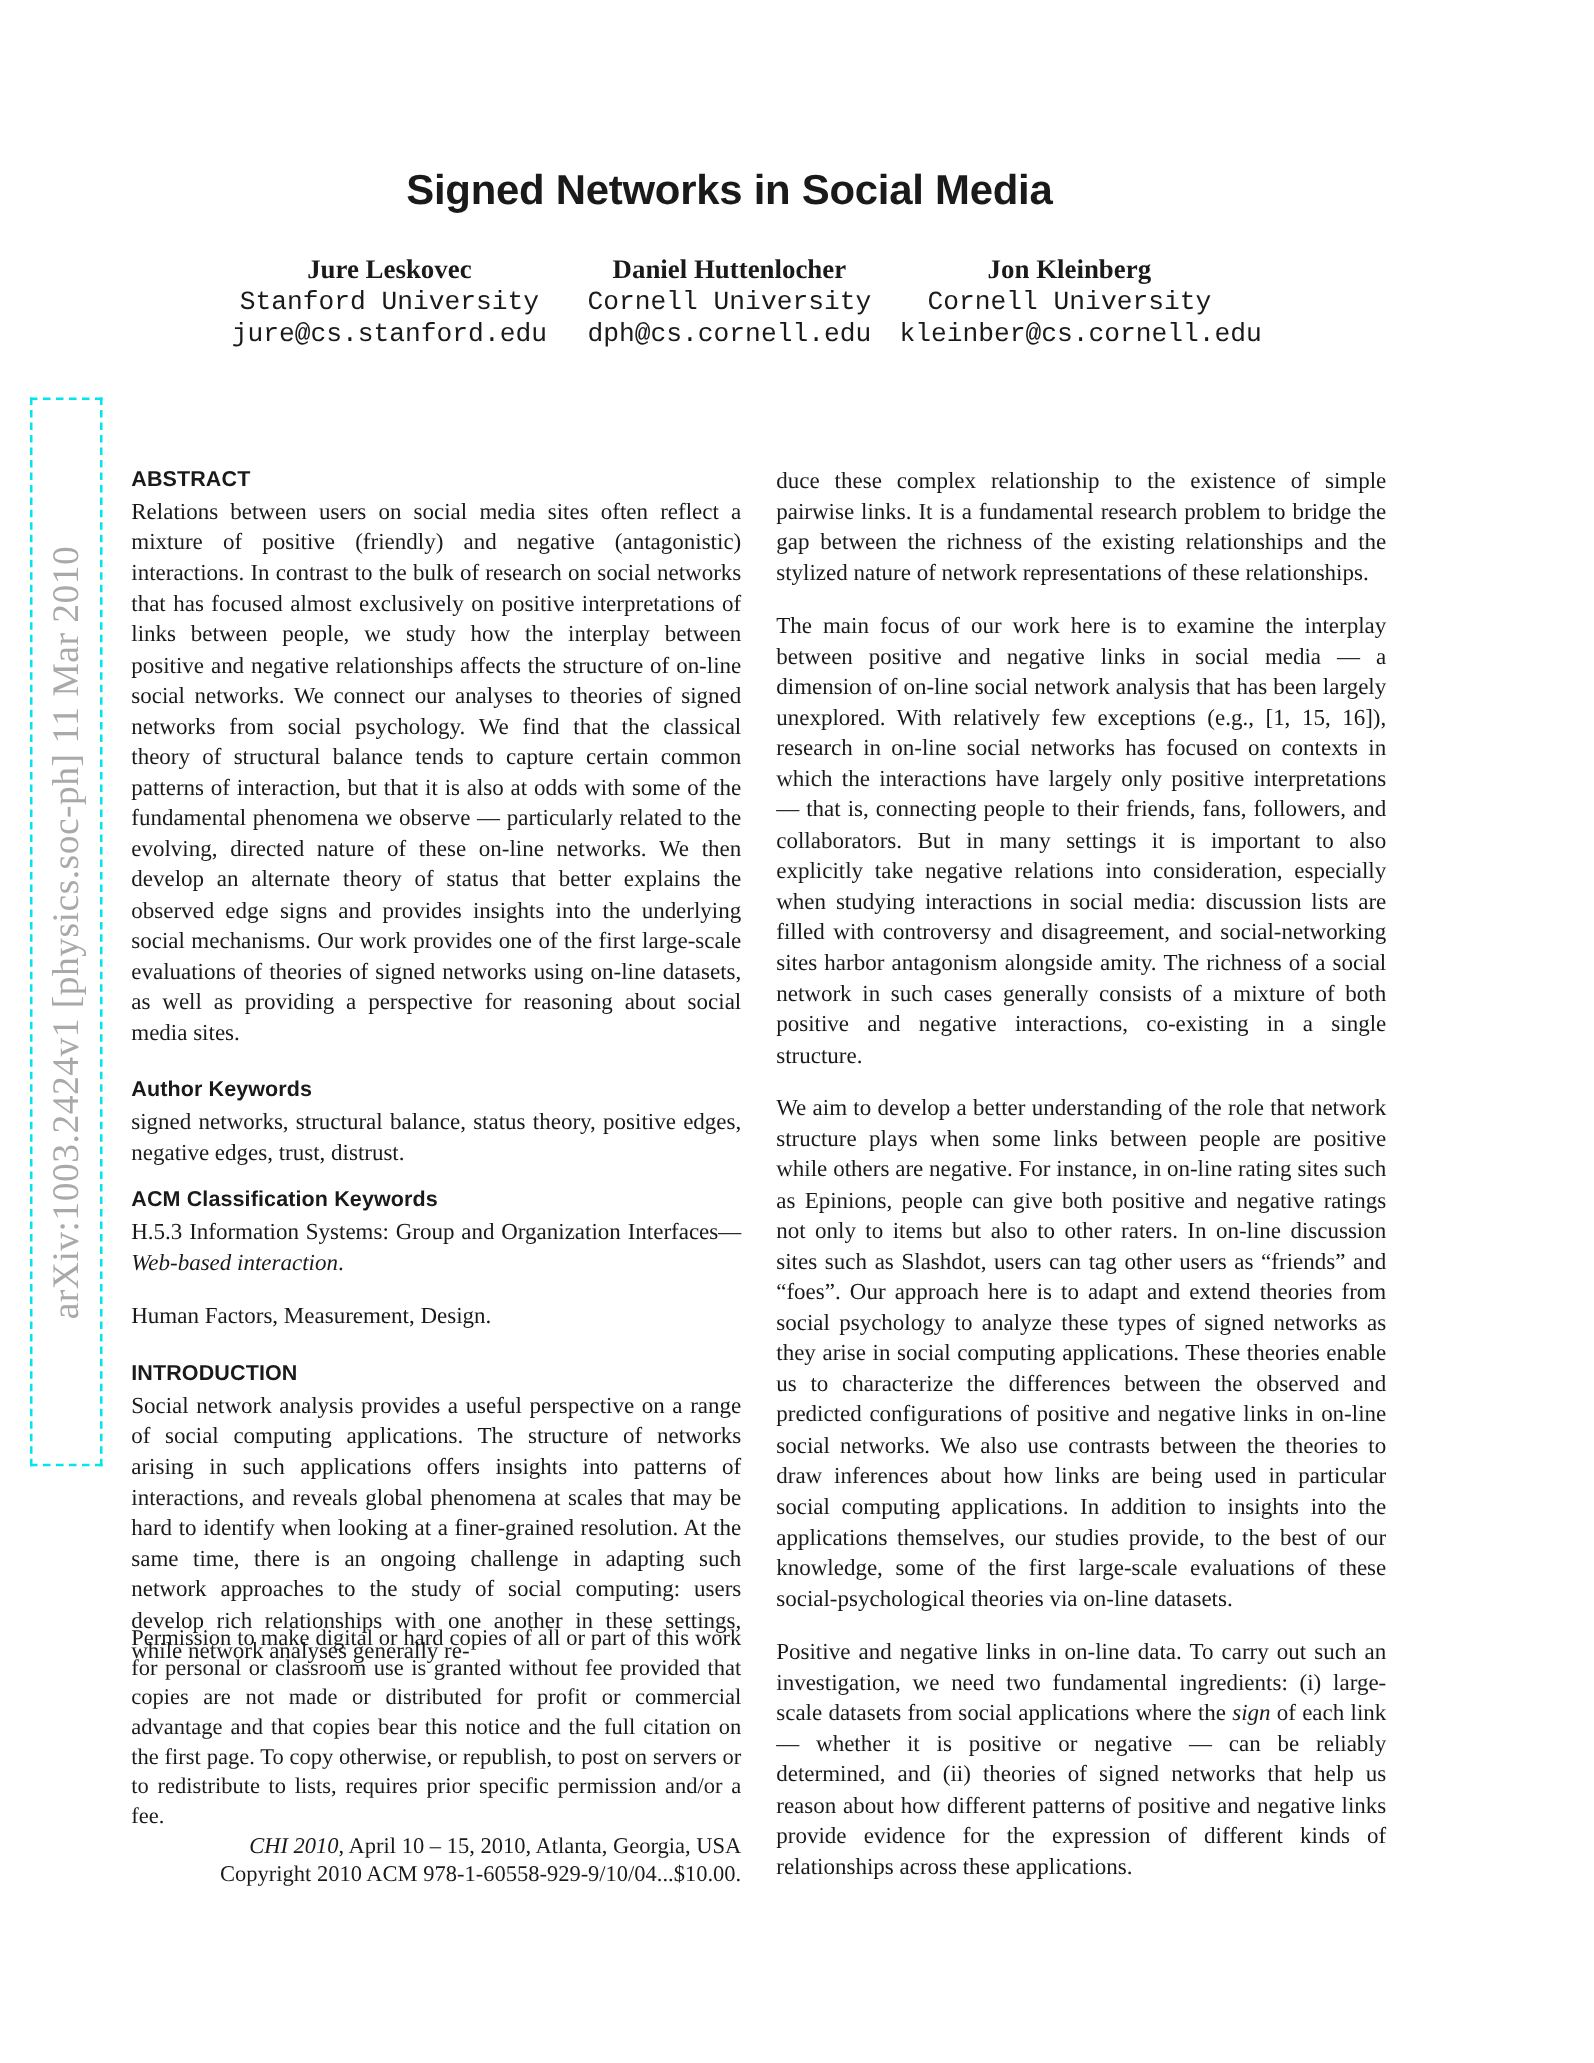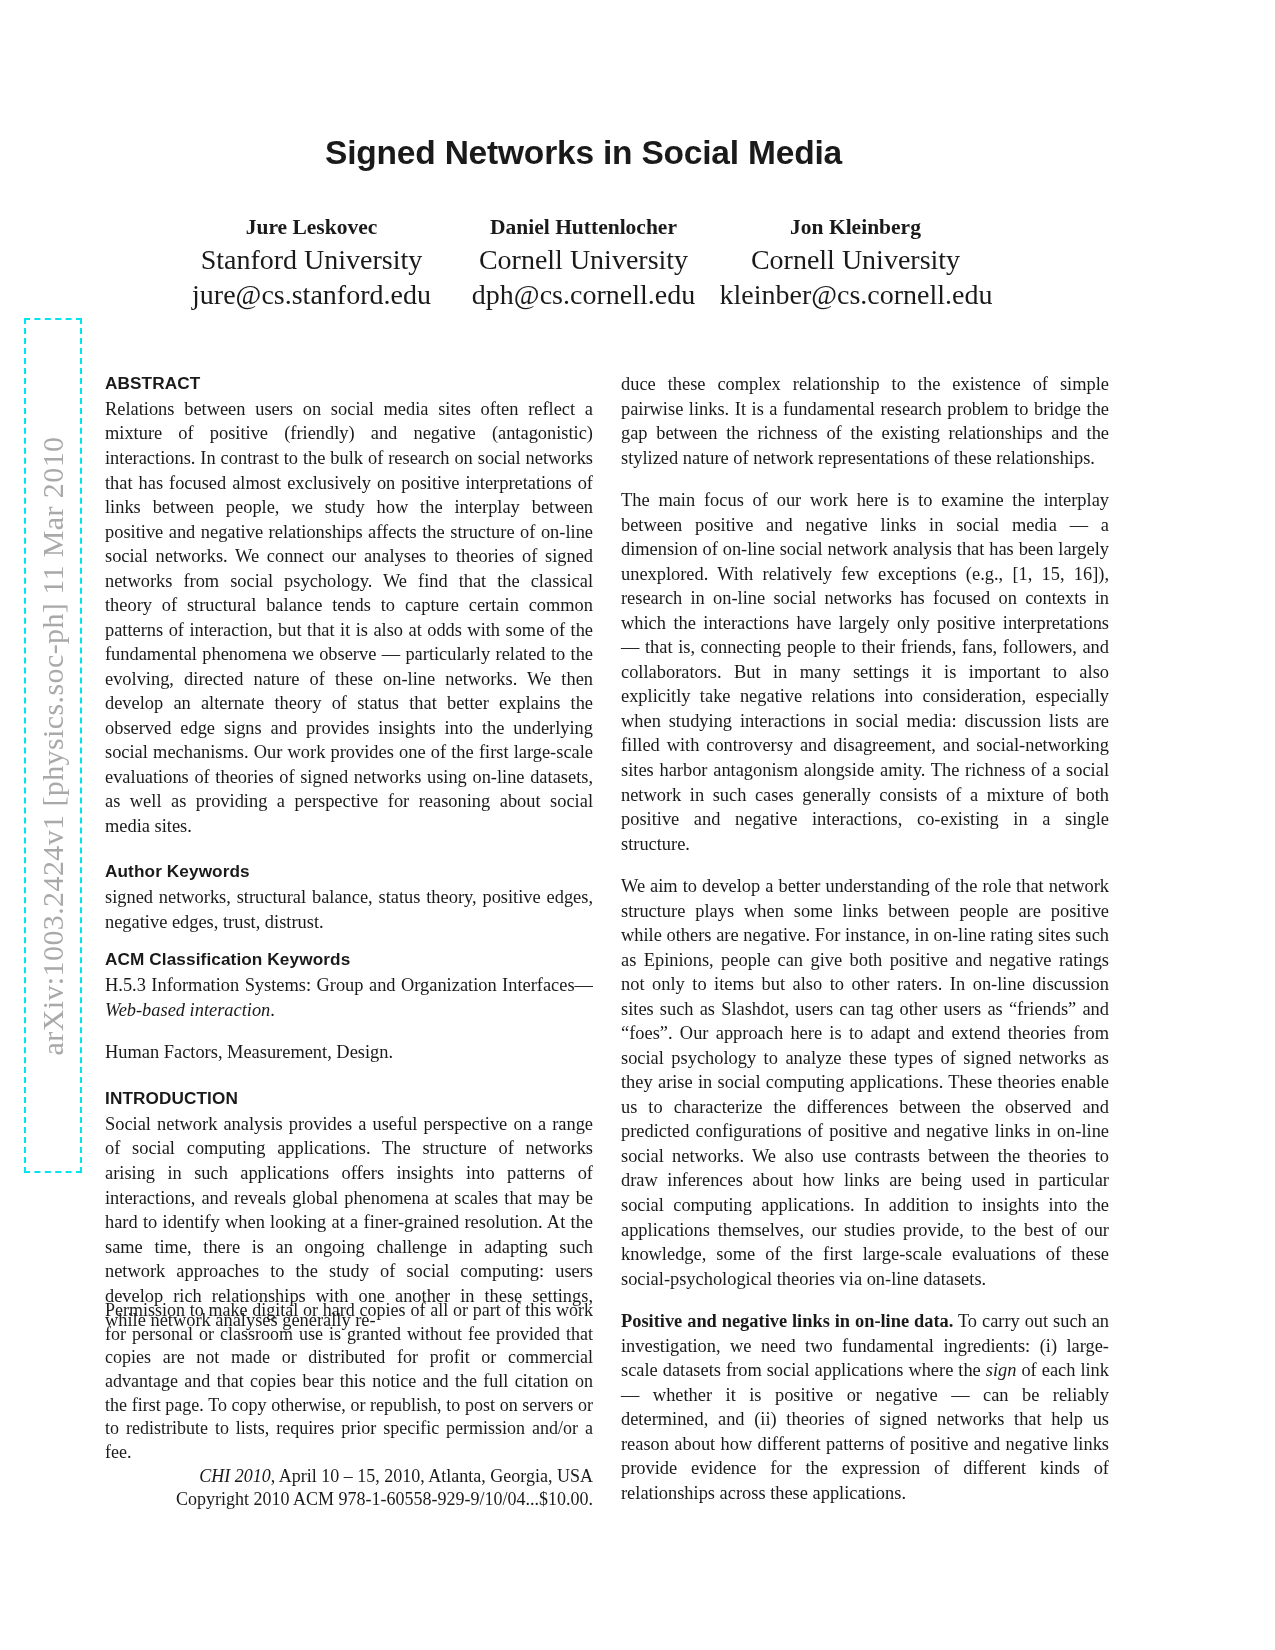--- a/index.html
+++ b/index.html
@@ -54,37 +54,37 @@
     font-size: 33.5px;
     color: #1a1a1a;
     margin: 0;
     padding-top: 134px;
     letter-spacing: -0.2px;
   }
 
   #author-block {
     display: flex;
     justify-content: center;
-    margin-top: 42px;
+    margin-top: 30px;
     align-items: flex-end;
   }
   .author {
     text-align: center;
     width: 272px;
   }
   .author-name {
     font-family: "Liberation Serif", "DejaVu Serif", serif;
     font-weight: bold;
     font-size: 21.5px;
     line-height: 1.28;
   }
   .author-affil,
   .author-email {
-    font-family: Liberation Serif, serif;
-    font-size: 28px;
+    font-family: Liberation Mono, monospace;
+    font-size: 21px;
     line-height: 1.28;
   }
 
   
   #body-columns {
     position: absolute;
     left: 0;
     top: 372px;
     width: 1031px;
     height: 1200px;
@@ -113,21 +113,21 @@
   .gap-before { margin-top: 22px; }
   .gap-small  { margin-top: 14px; }
 
   p.para {
     margin: 0 0 0 0;
     text-align: justify;
   }
   p.para + p.para { margin-top: 18px; }
 
   .runin {
-    font-weight: bold;
+    font-weight: normal;
   }
   .ital { font-style: italic; }
 
   
   #permission-block {
     position: absolute;
     left: 105px;
     top: 1299px;
     width: 488px;
     font-size: 18px;

